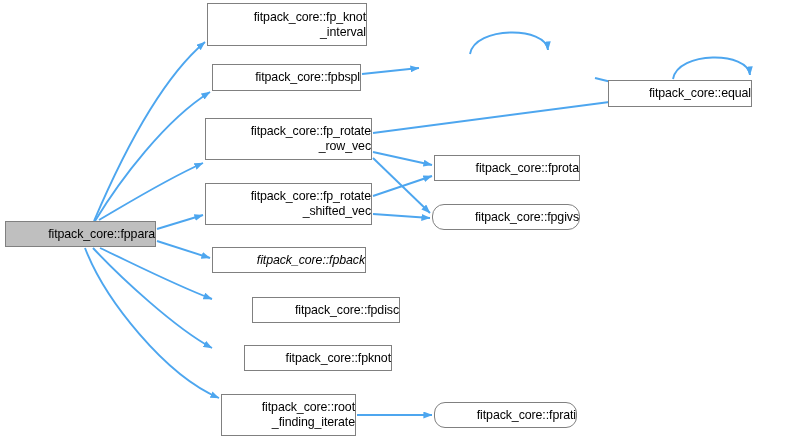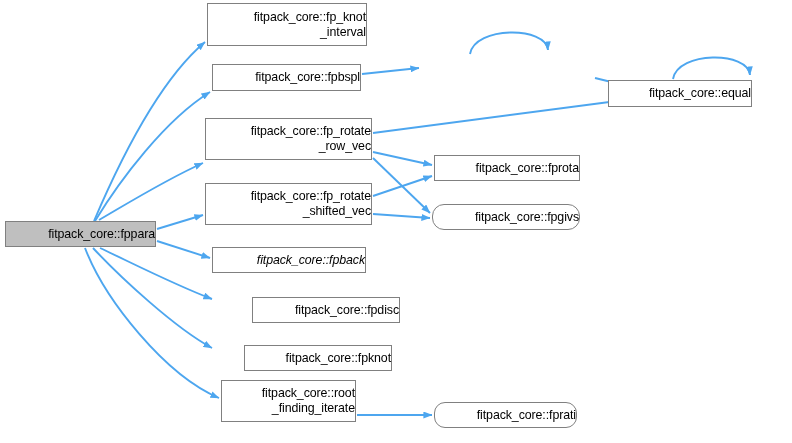--- a/index.html
+++ b/index.html
@@ -126,21 +126,21 @@
   </div>
 
   <div class="node" style="left:214px; top:297px; width:148px; height:26px;margin-left:38px;">
     <span class="node-label">fitpack_core::fpdisc</span>
   </div>
 
   <div class="node" style="left:214px; top:345px; width:148px; height:26px;margin-left:30px;">
     <span class="node-label">fitpack_core::fpknot</span>
   </div>
 
-  <div class="node" style="left:221px; top:380px; width:135px; height:42px;">
+  <div class="node" style="left:221px; top:394px; width:135px; height:42px;">
     <span class="node-label">fitpack_core::root
 _finding_iterate</span>
   </div>
 
 
   <div class="node" style="left:608px; top:80px; width:144px; height:27px;">
     <span class="node-label">fitpack_core::equal</span>
   </div>
 
   <div class="node" style="left:434px; top:155px; width:146px; height:26px;">

